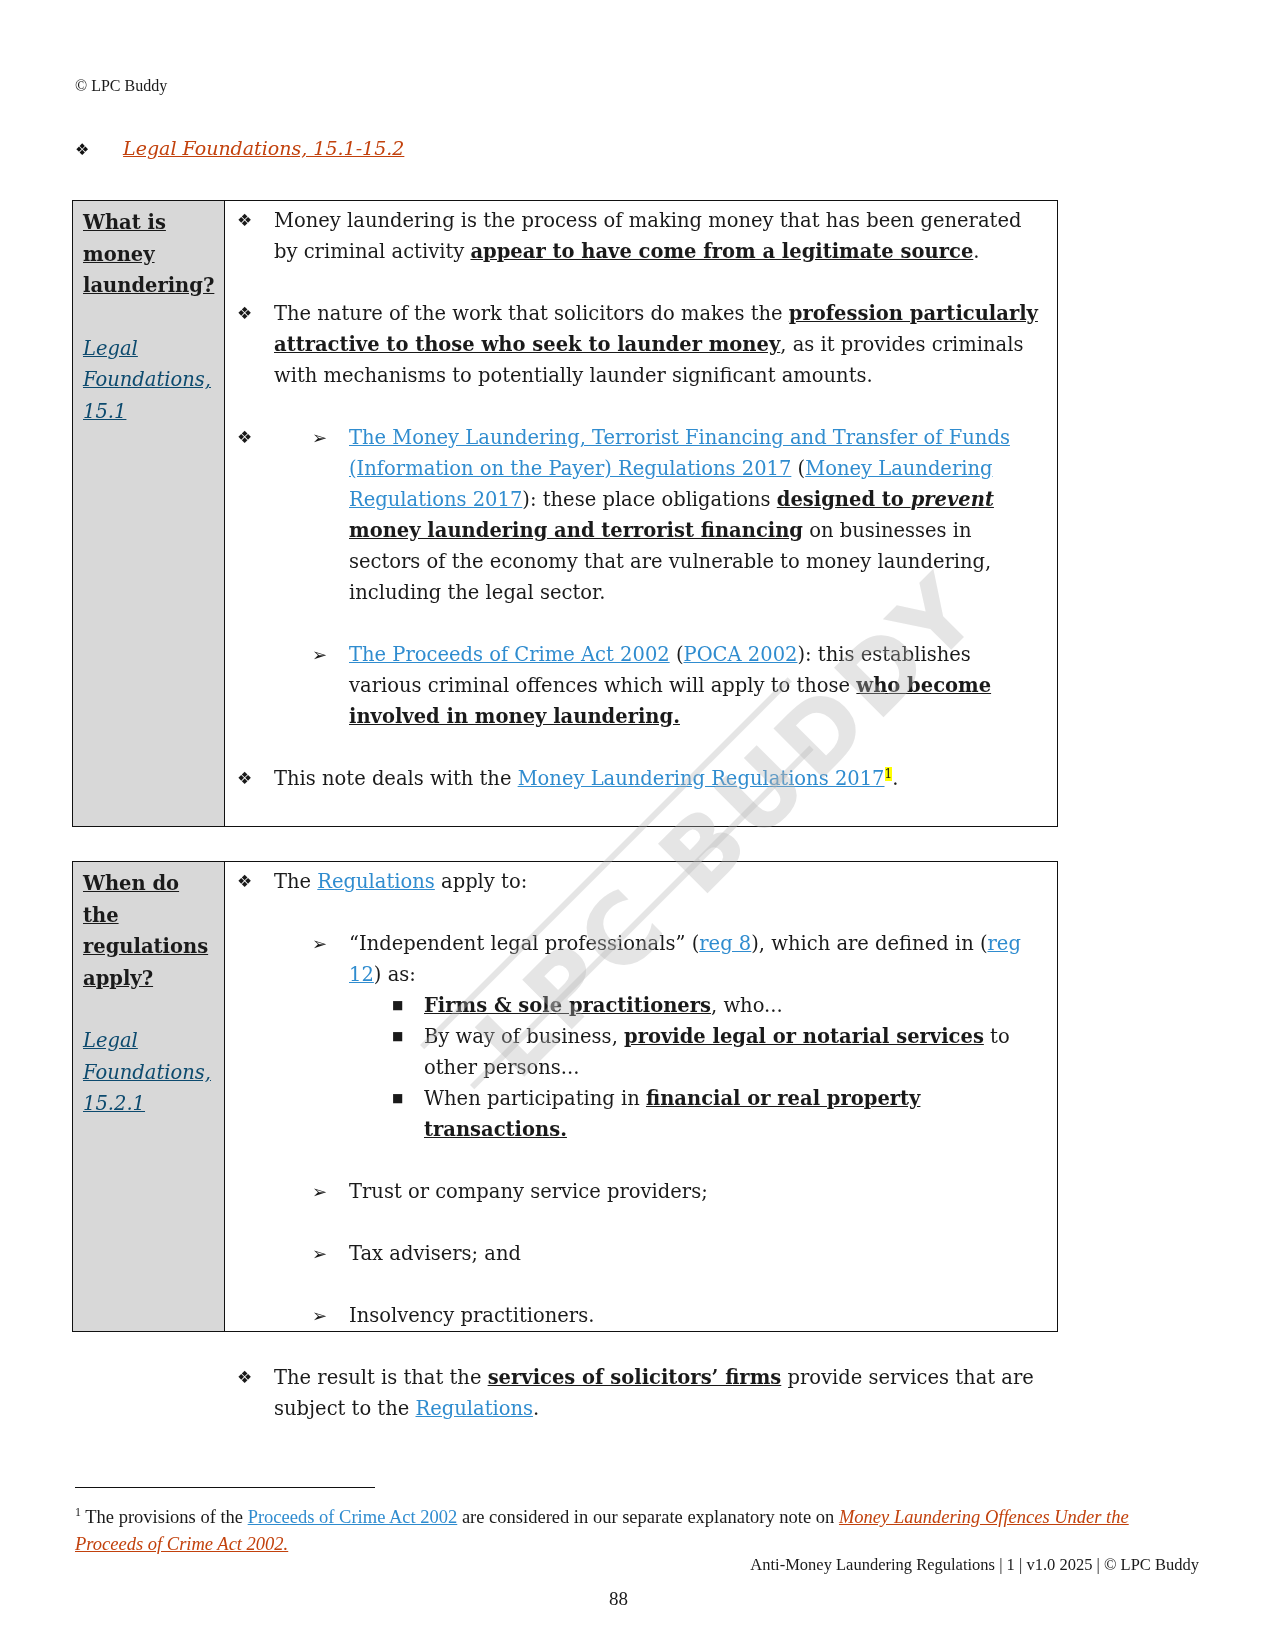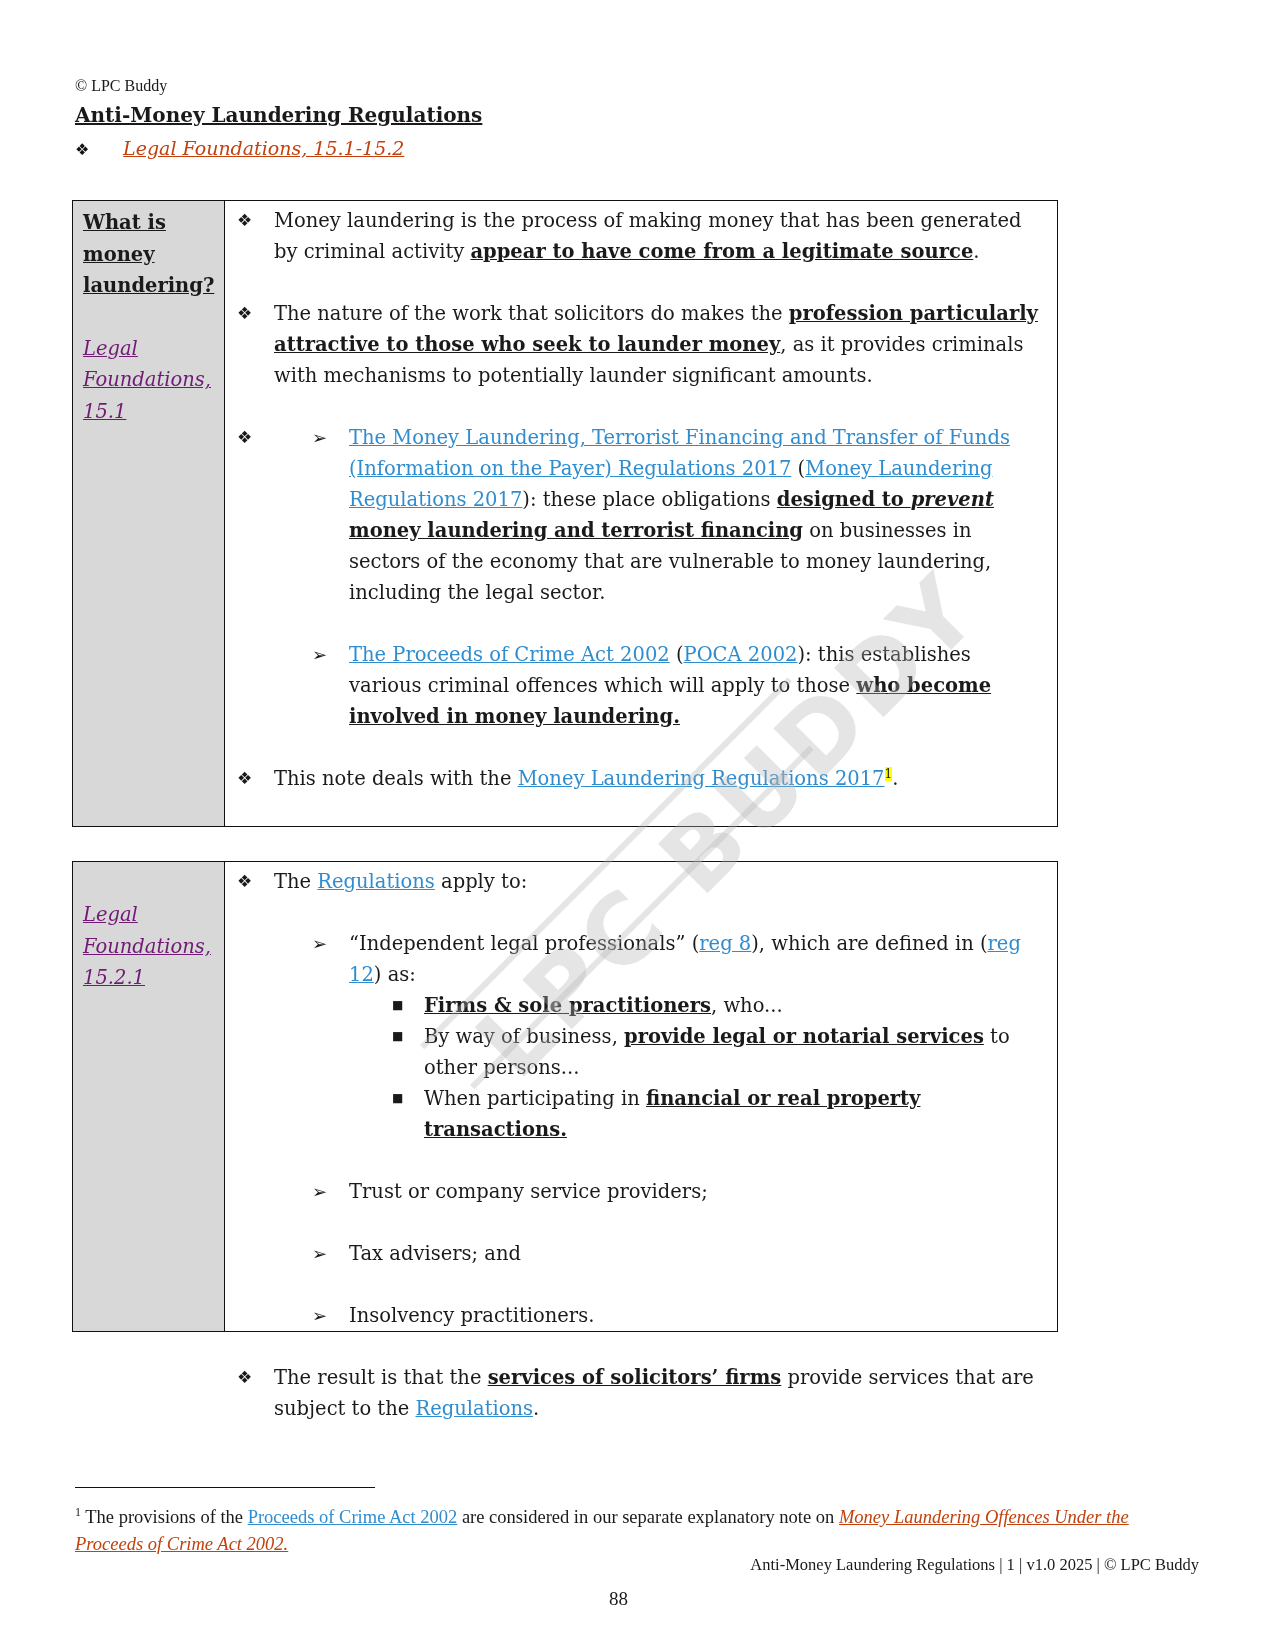--- a/index.html
+++ b/index.html
@@ -13,21 +13,21 @@
   .doc-title { position: absolute; left: 75px; top: 103px; font-size: 20px; font-weight: bold; text-decoration: underline; margin: 0; }
   .top-link-row { position: absolute; left: 75px; top: 137px; font-size: 19px; }
   .diamond { display: inline-block; width: 22px; font-size: 16px; color: #111; }
   .green-link { color: #c2410c; font-style: italic; text-decoration: underline; }
   .blue-link { color: #2f8ccf; text-decoration: underline; }
   .bu { font-weight: bold; text-decoration: underline; }
 
   .note-table { position: absolute; left: 72px; width: 986px; border: 1.5px solid #111; display: flex; box-sizing: border-box; }
   .side-col { width: 152px; background: #d8d8d8; border-right: 1.5px solid #111; box-sizing: border-box; padding: 6px 10px; font-size: 19.5px; line-height: 31.5px; }
   .side-heading { font-weight: bold; text-decoration: underline; }
-  .side-ref { margin-top: 31px; color: #701a75; font-style: italic; text-decoration: underline; }
+  .side-ref { margin-top: 31px; color: #0c4a6e; font-style: italic; text-decoration: underline; }
   .main-col { flex: 1; padding: 4px 10px 0 12px; font-size: 19.5px; line-height: 31px; box-sizing: border-box; }
   .bullet { position: relative; padding-left: 37px; margin-bottom: 31px; }
   .bullet:last-child { margin-bottom: 0; }
   .bullet > .b-icon { position: absolute; left: 0; top: 0; font-size: 17px; }
   .sub { position: relative; padding-left: 112px; margin-bottom: 31px; }
   .sub > .a-icon { position: absolute; left: 75px; top: 0; font-size: 18px; }
   .subsub { position: relative; padding-left: 187px; }
   .subsub > .s-icon { position: absolute; left: 155px; top: 0; font-size: 12px; }
   .hl { background: #ffff00; font-size: 12px; vertical-align: super; line-height: 0; }
 
@@ -44,21 +44,20 @@
   .footnote sup { font-size: 12px; }
   .footer { position: absolute; right: 76px; top: 1555px; font-family: Liberation Serif, serif; font-size: 16.5px; }
   .page-num { position: absolute; left: 0; width: 1237px; text-align: center; top: 1588px; font-size: 19px; font-family: "Liberation Serif", serif; }
 </style>
 </head>
 <body>
 
 <div class="page">
 
   <div class="copyright-top">© LPC Buddy</div>
-  <h1 class="doc-title">Anti-Money Laundering Regulations</h1>
   <div class="top-link-row">
     <span class="diamond">❖</span>
     <span style="display:inline-block;width:14px"></span>
     <span class="green-link">Legal Foundations, 15.1-15.2</span>
   </div>
 
   <div class="note-table" style="top:200px;height:627px;">
     <div class="side-col">
       <div class="side-heading">
         <div>What is</div>
@@ -93,20 +92,26 @@
       </div>
       <div class="bullet">
         <span class="b-icon">❖</span>
         <span>This note deals with the </span><span class="blue-link">Money Laundering Regulations 2017</span><span class="hl">1</span><span>.</span>
       </div>
     </div>
   </div>
 
   <div class="note-table" style="top:861px;height:471px;">
     <div class="side-col">
+      <div class="side-heading">
+        <div>When do</div>
+        <div>the</div>
+        <div>regulations</div>
+        <div>apply?</div>
+      </div>
       <div class="side-ref">
         <div>Legal</div>
         <div>Foundations,</div>
         <div>15.2.1</div>
       </div>
     </div>
     <div class="main-col">
       <div class="bullet">
         <span class="b-icon">❖</span>
         <span>The </span><span class="blue-link">Regulations</span><span> apply to:</span>

